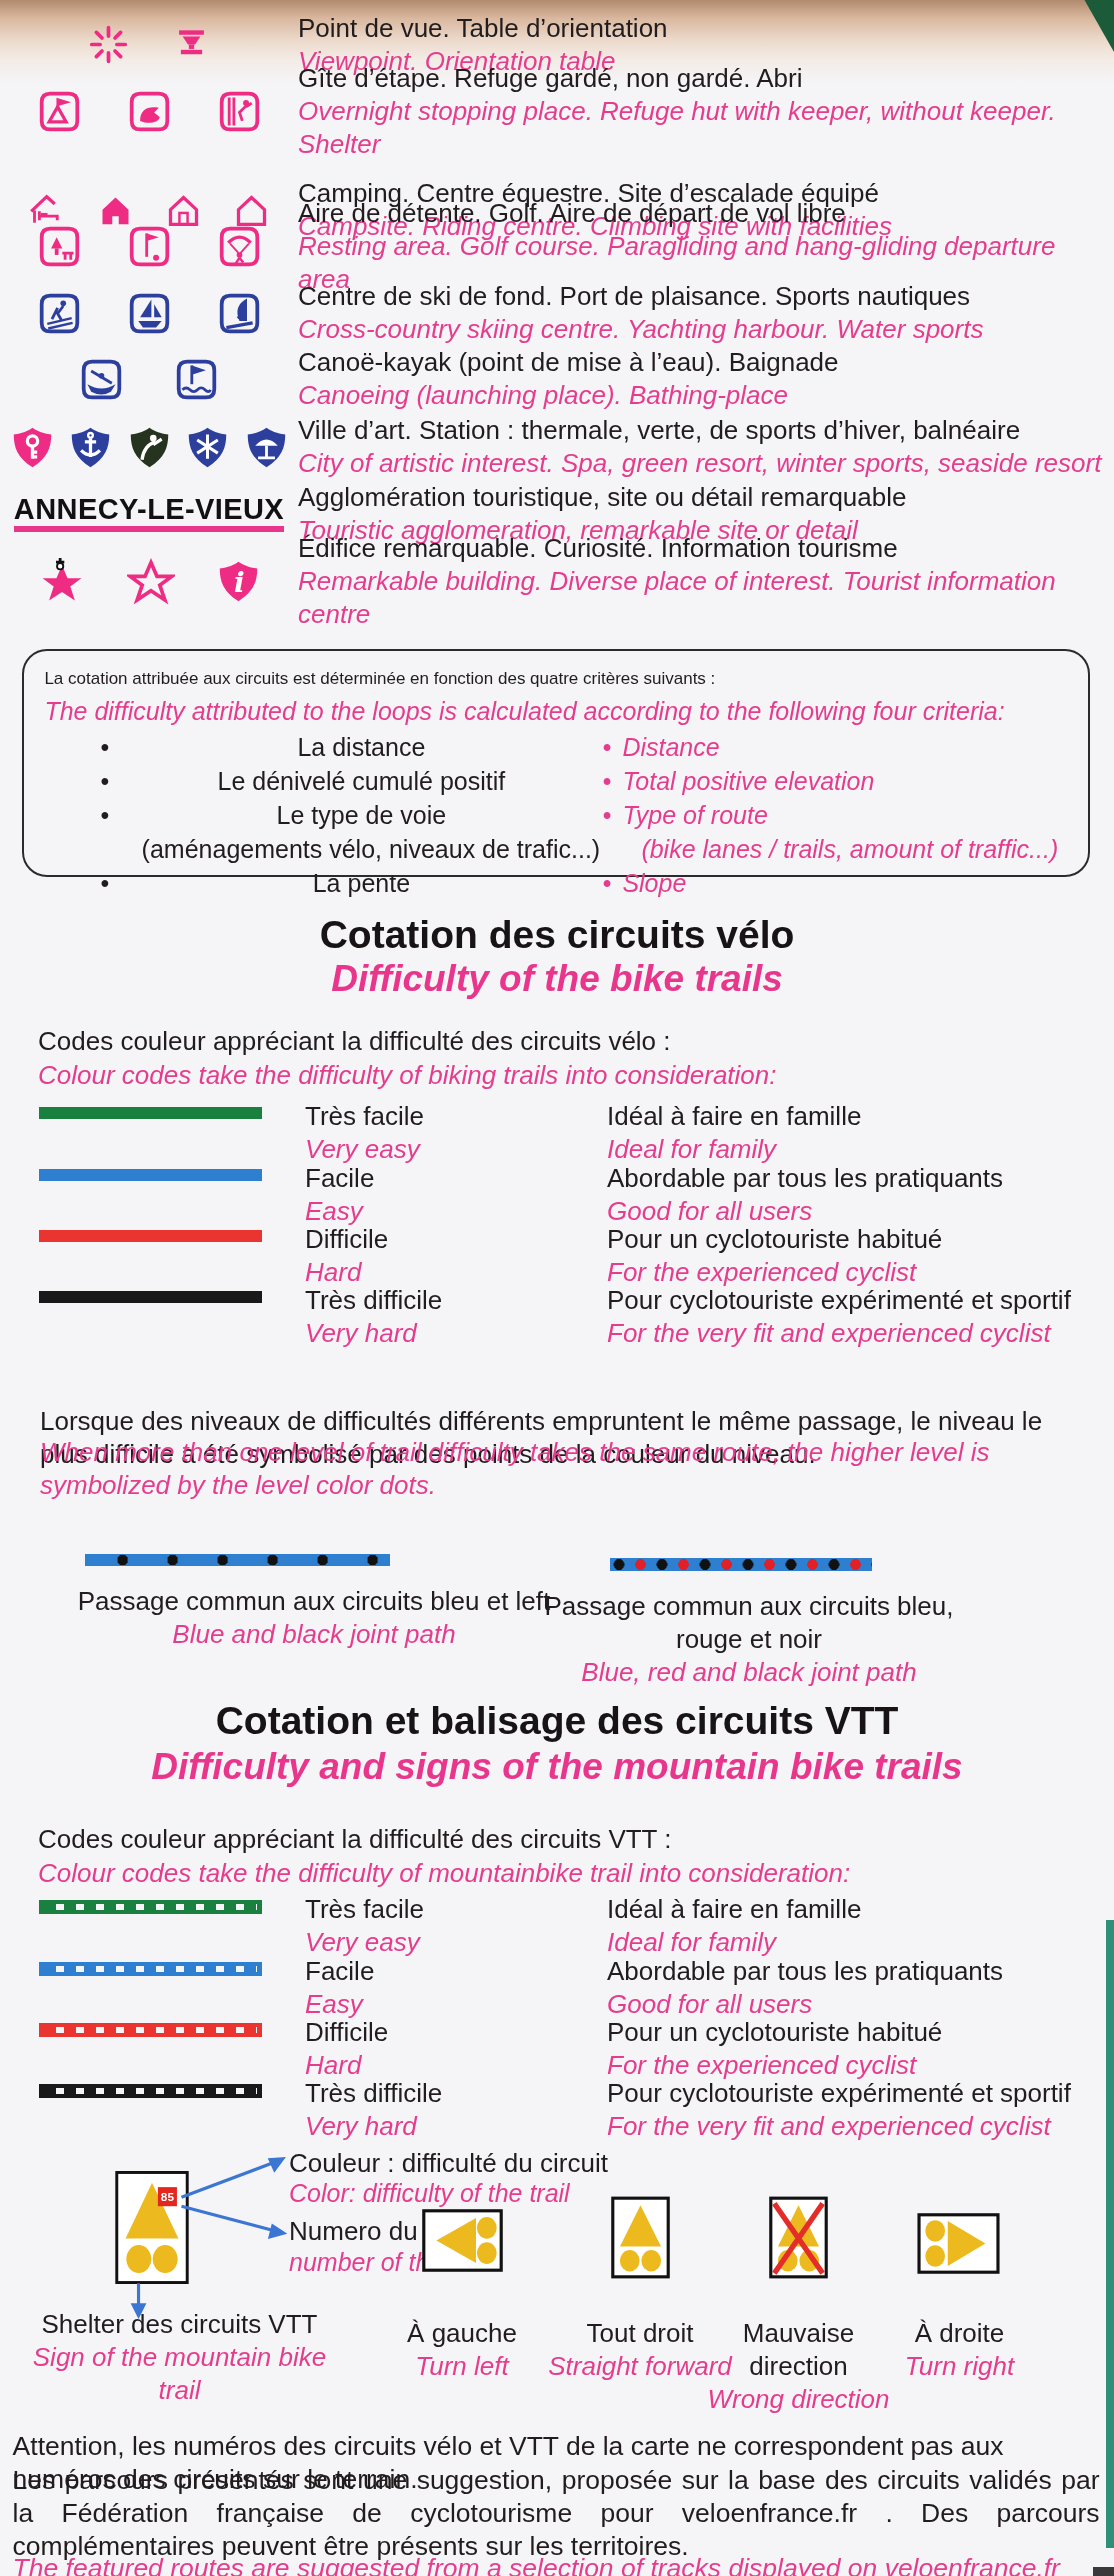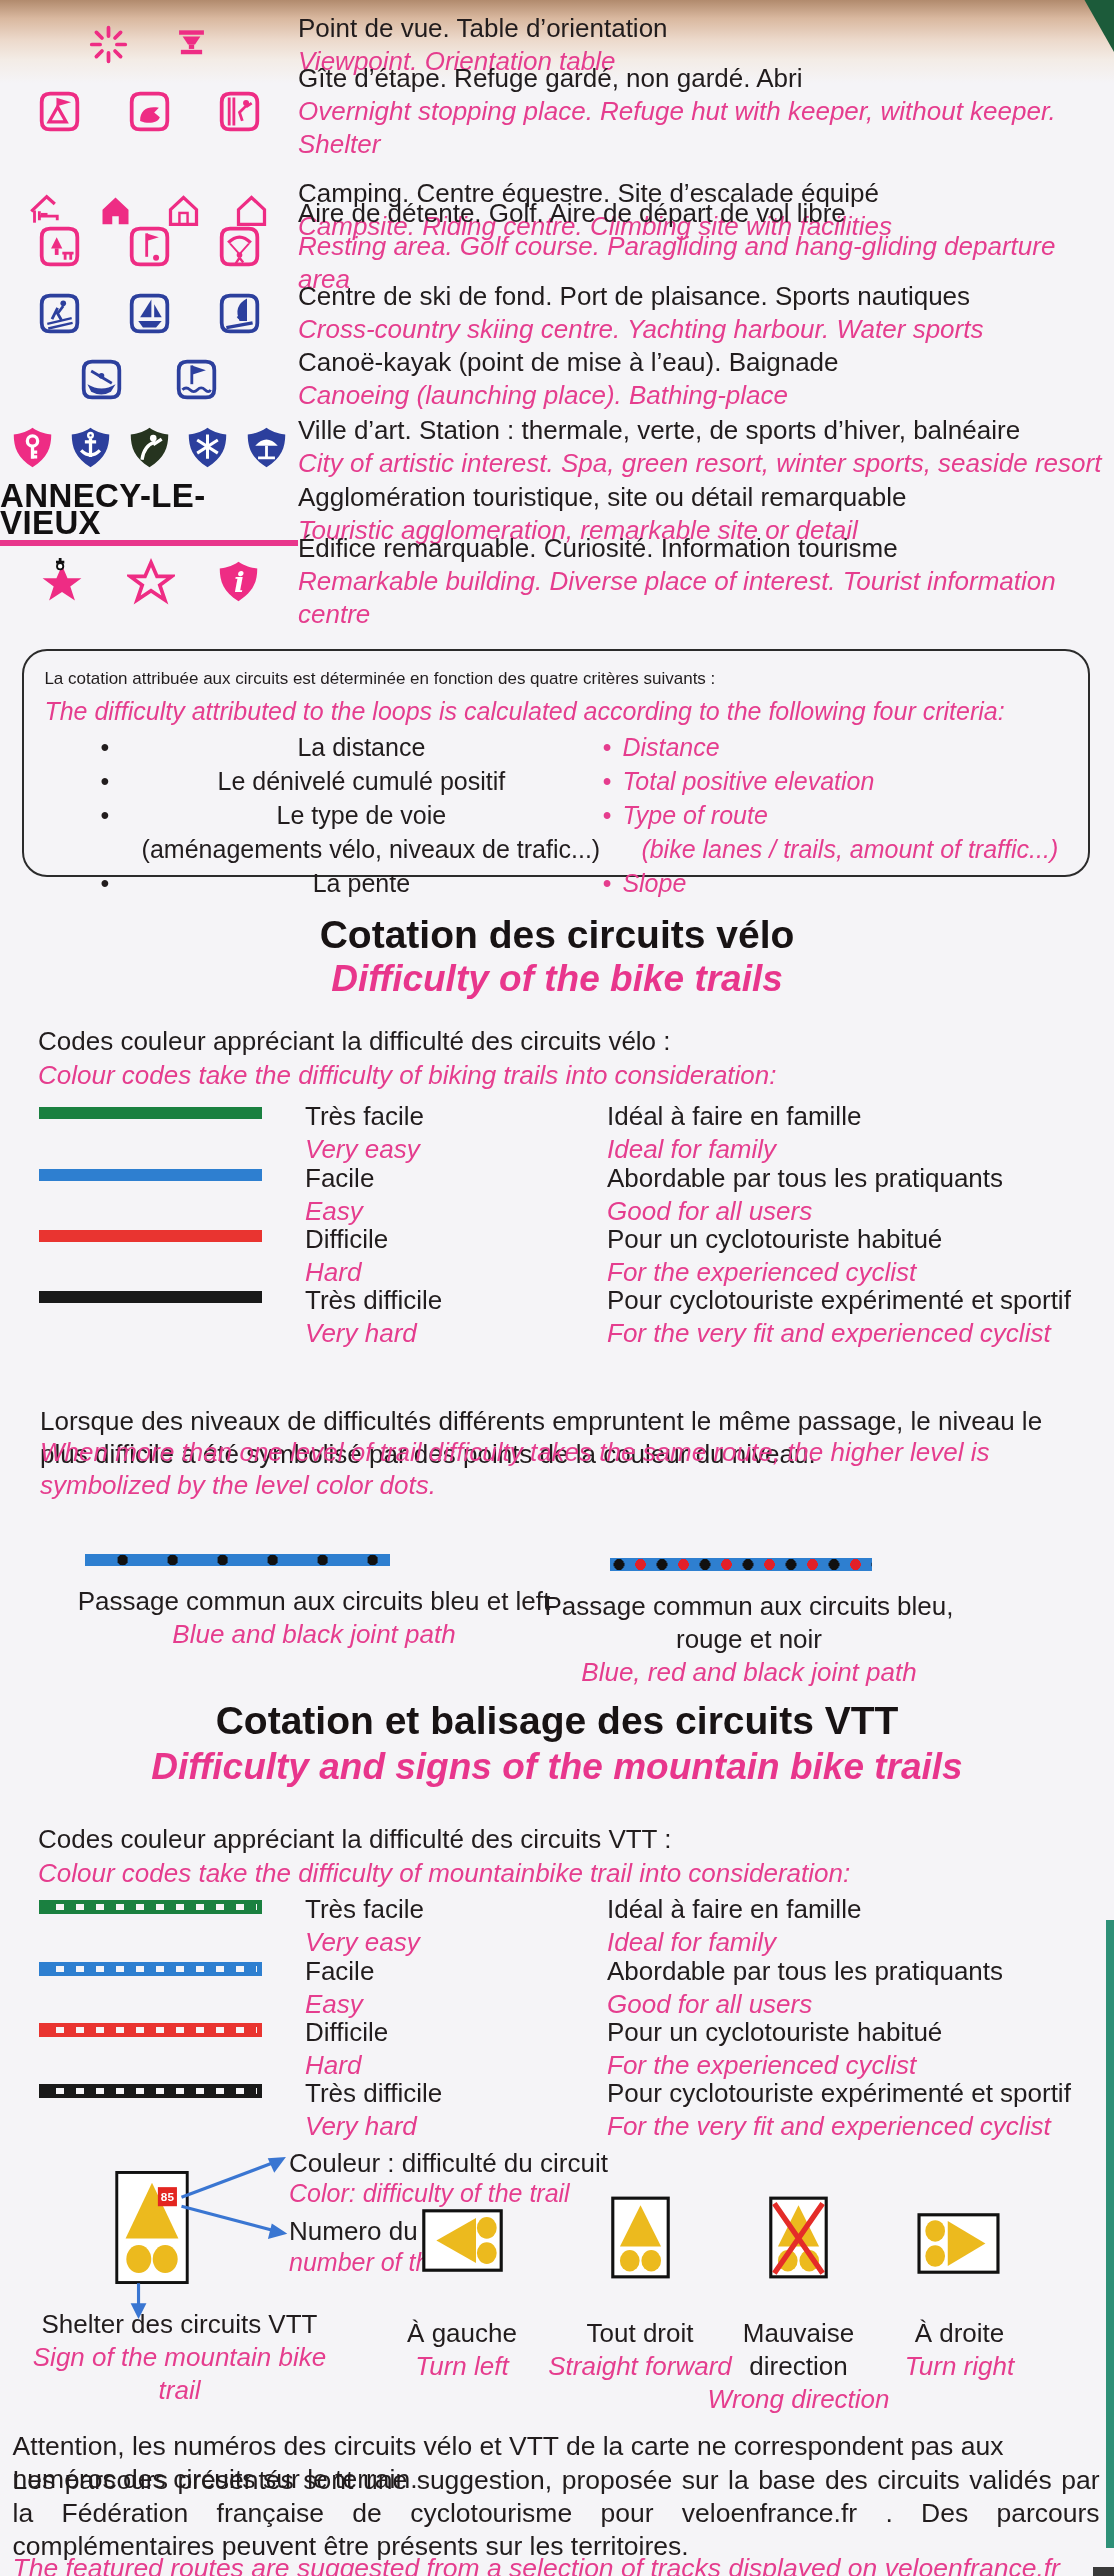--- a/index.html
+++ b/index.html
@@ -18,21 +18,21 @@
   .en{color:#e53d8e;font-size:26px;line-height:33px;font-style:italic;}
   .h1{font-size:39px;font-weight:bold;color:#181314;text-align:center;width:100%;}
   .h1en{font-size:37px;font-weight:600;font-style:italic;color:#e8368c;text-align:center;width:100%;}
   
   .poi-row{left:0;width:1114px;height:68px;display:flex;align-items:center;}
   .poi-icons{width:298px;display:flex;justify-content:center;align-items:center;flex:none;}
   .poi-text{flex:1;}
   .pi{color:#ee2c84;flex:none;}
   .pi.blue{color:#2c3f9d;}
   svg{display:block;}
-  .annecy{font-weight:bold;font-size:33px;letter-spacing:0.4px;color:#121011;
+  .annecy{font-weight:bold;font-size:29px;letter-spacing:0.4px;color:#121011;
           border-bottom:6.3px solid #e8368c;padding-bottom:3.6px;line-height:27px;}
   
   .crit-box{left:22.4px;top:649px;width:1068px;height:228px;border:2.7px solid #2b2b2b;border-radius:25px;
             box-sizing:border-box;padding:10.8px 20px;}
   .crit-cols{display:flex;margin-top:1.8px;}
   .crit-col{list-style:none;margin:0;padding:0;}
   .crit-col li{font-size:25px;line-height:34px;padding-left:20px;position:relative;}
   .crit-col li.b::before{content:"•";position:absolute;left:0;}
   .crit-col li.nb{padding-left:39px;}
   .crit-fr{width:502px;margin-left:56px;color:#211c1d;text-align:center;}

